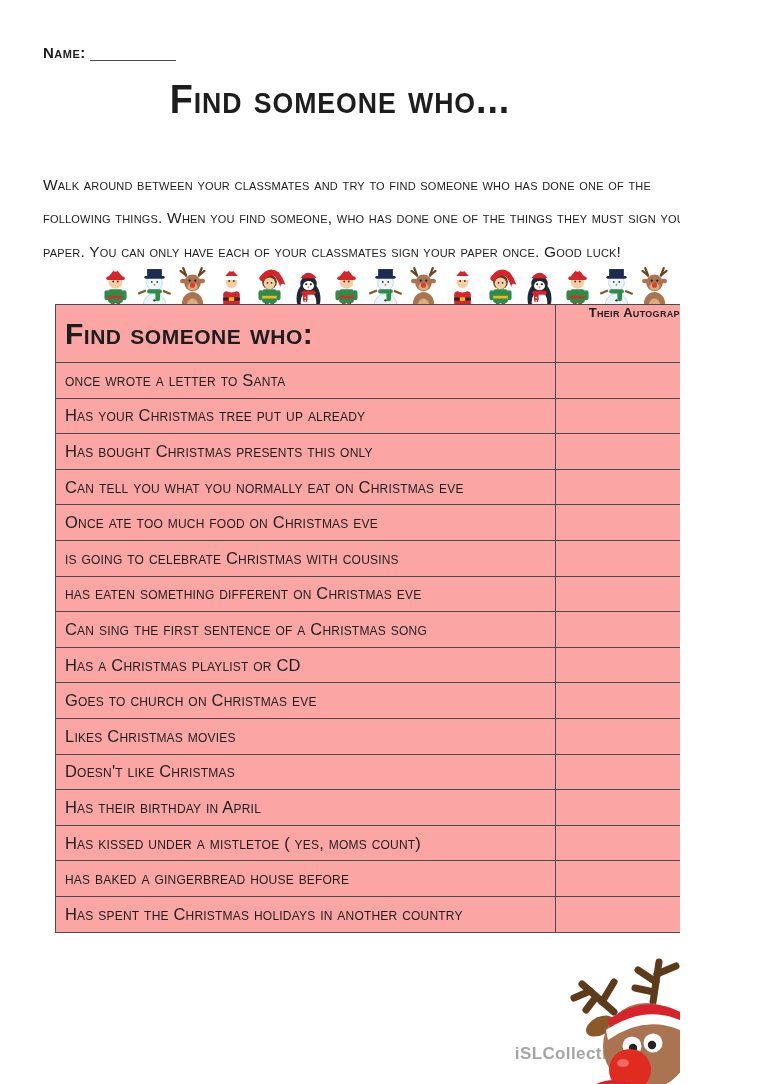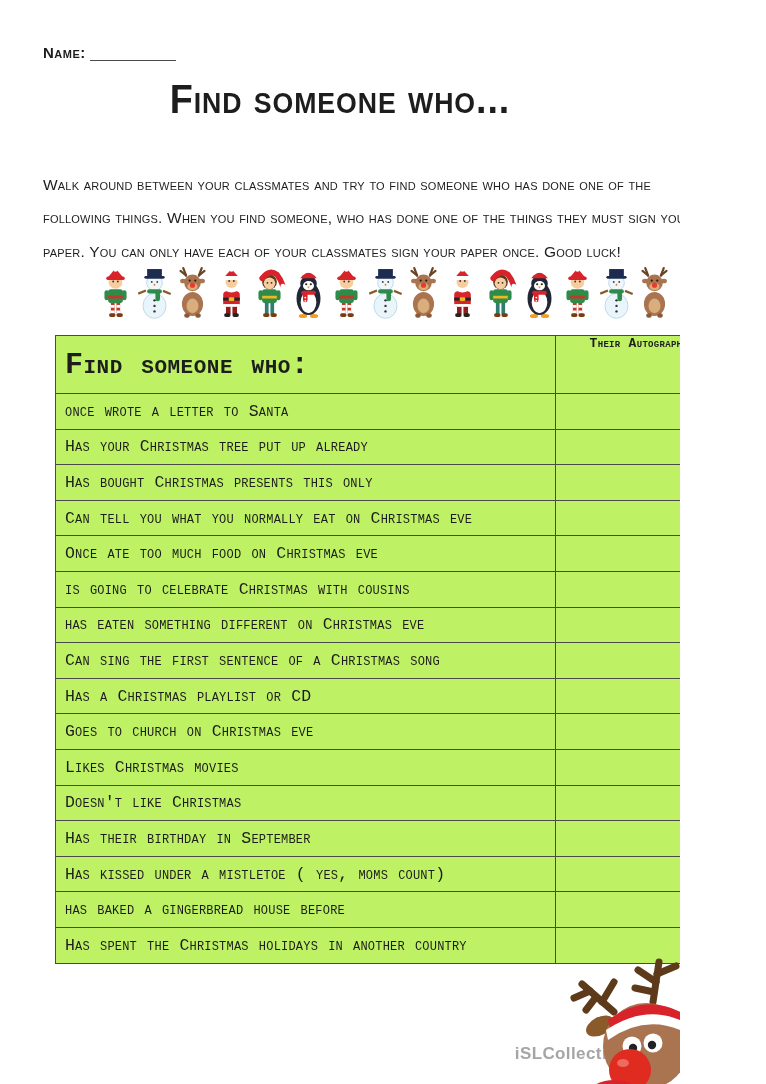--- a/index.html
+++ b/index.html
@@ -34,24 +34,23 @@
     letter-spacing:.2px;
   }
   
   .char-strip{
     position:absolute;left:98px;top:263px;width:574px;height:58px;
     display:flex;justify-content:space-between;align-items:flex-end;
   }
   .char-strip svg{width:35px;height:56px;display:block;}
   
   table.ws{
-    position:absolute;left:55px;top:335px;width:660px;
+    position:absolute;left:55px;top:304px;width:660px;
     border-collapse:collapse;table-layout:fixed;
-    background:#bef264;
-    font-family:Liberation Mono, monospace;
+    background:#fca5a5;
   }
   table.ws th,table.ws td{
     border:1.2px solid #4a4a4a;
     padding:0 0 0 9px;
     overflow:hidden;white-space:nowrap;
   }
   table.ws col.c1{width:500px;}
   table.ws col.c2{width:160px;}
   th.find{
     height:57px;text-align:left;vertical-align:middle;
@@ -438,21 +437,21 @@
     <td class="prompt sc">Likes Christmas movies</td>
     <td class="sign"></td>
   </tr>
 
   <tr>
     <td class="prompt sc">Doesn't like Christmas</td>
     <td class="sign"></td>
   </tr>
 
   <tr>
-    <td class="prompt sc">Has their birthday in September</td>
+    <td class="prompt sc">Has their birthday in April</td>
     <td class="sign"></td>
   </tr>
 
   <tr>
     <td class="prompt sc">Has kissed under a mistletoe ( yes, moms count)</td>
     <td class="sign"></td>
   </tr>
 
   <tr>
     <td class="prompt sc">has baked a gingerbread house before</td>

